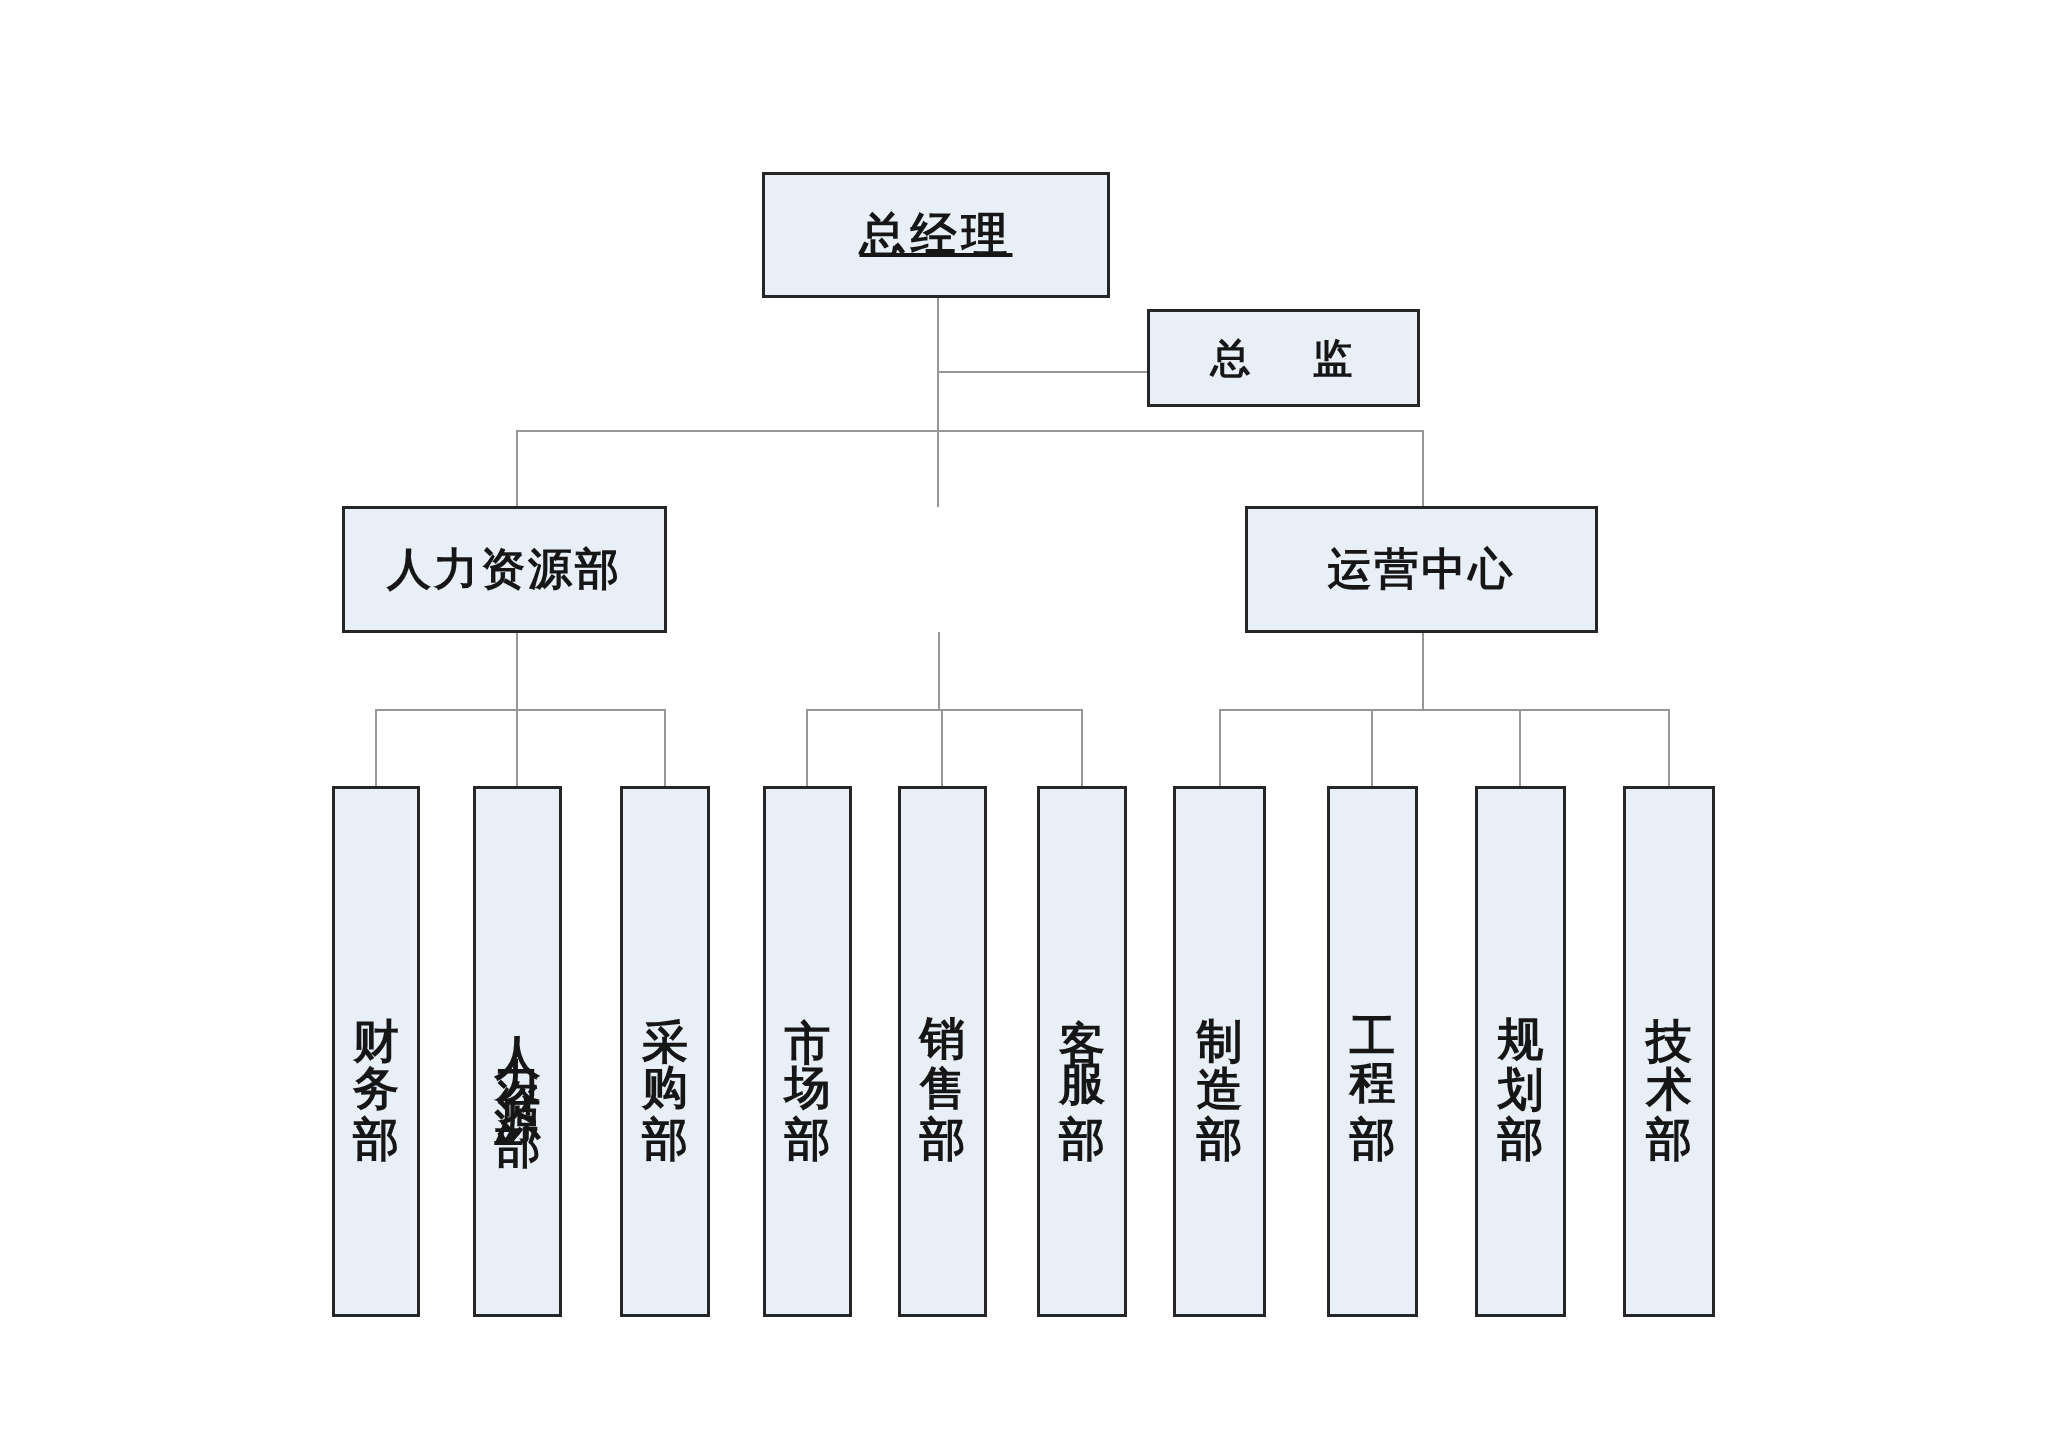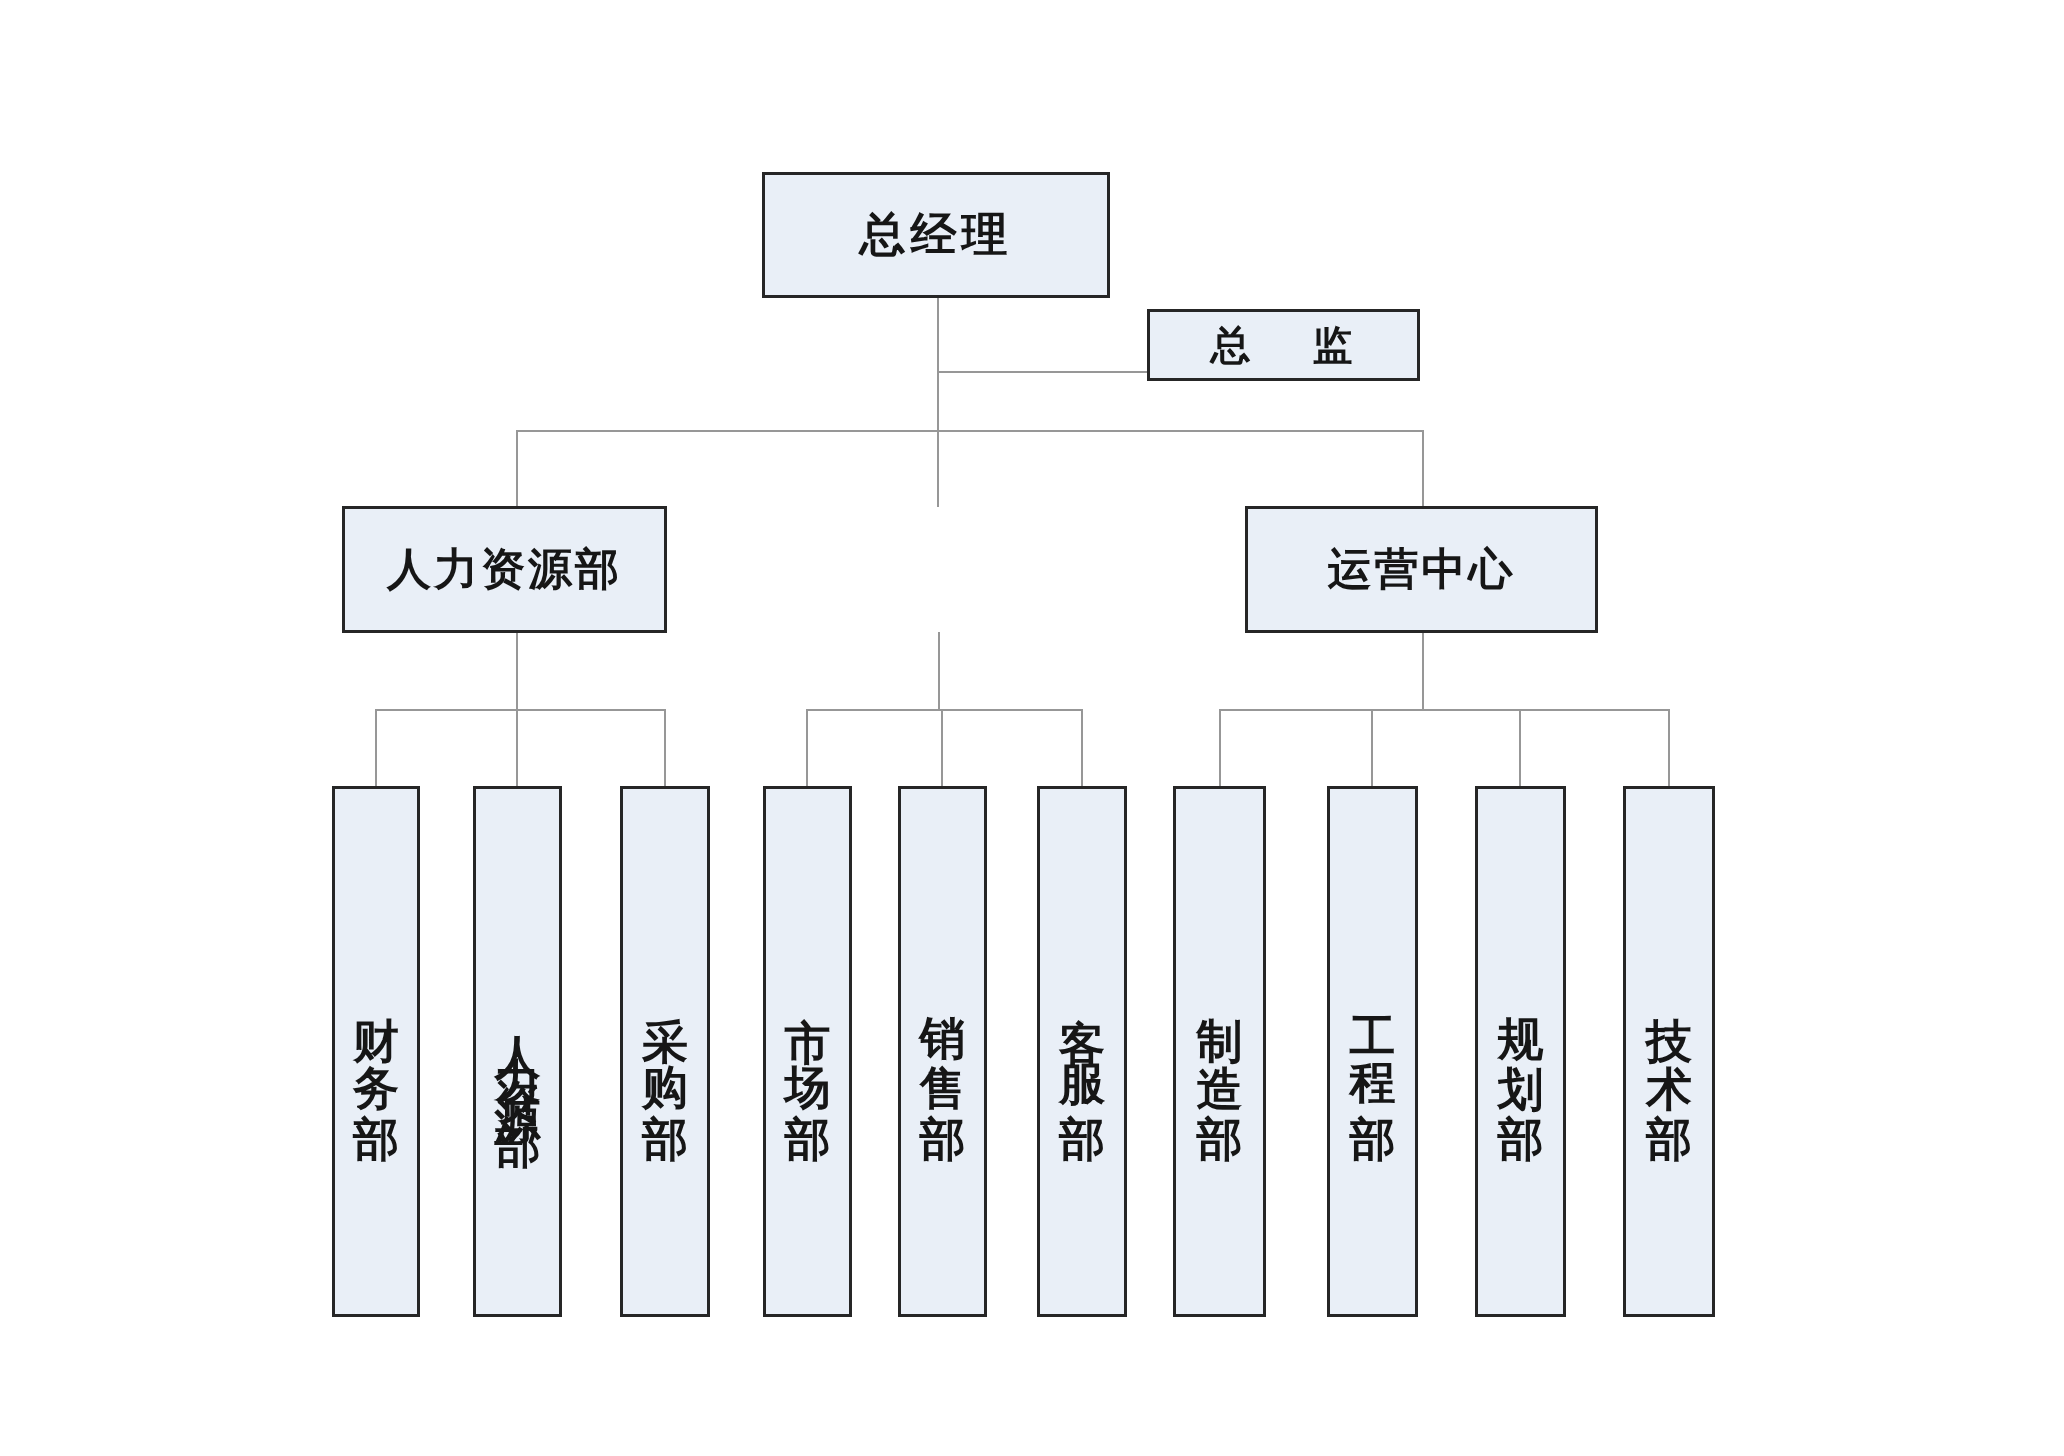--- a/index.html
+++ b/index.html
@@ -32,38 +32,38 @@
     border: 3px solid var(--border, #262626);
     display: flex;
     align-items: center;
     justify-content: center;
   }
   .hlabel {
     color: var(--text, #161616);
     font-weight: 600;
     white-space: nowrap;
   }
-  .root-label   { font-size: 46px; letter-spacing: 5px; }
+  .root-label   { font-size: 46px; letter-spacing: 5px; text-decoration: underline; }
   .staff-label  { font-size: 40px; letter-spacing: 4px; word-spacing: 44px; }
   .center-label { font-size: 44px; letter-spacing: 3px; }
   
   .vlabel {
     color: var(--text, #161616);
     font-weight: 600;
     font-size: 46px;
     line-height: 1;
     writing-mode: vertical-rl;
     text-orientation: upright;
     letter-spacing: 48px; 
   }
   .vlabel.chars5 { letter-spacing: 21px; }
 
   
   .root-box  { left: 762px;  top: 172px; width: 348px; height: 126px; }
-  .staff-box { left: 1147px; top: 309px; width: 273px; height: 72px;  }
+  .staff-box { left: 1147px; top: 309px; width: 273px; height: 98px;  }
   .c1 { left: 342px;  top: 506px; width: 325px; height: 127px; }
   .c2 { left: 763px;  top: 506px; width: 352px; height: 127px; }
   .c3 { left: 1245px; top: 506px; width: 353px; height: 127px; }
   .dept { top: 786px; height: 531px; }
   .d1  { left: 332px;  width: 88px; }
   .d2  { left: 473px;  width: 89px; }
   .d3  { left: 620px;  width: 90px; }
   .d4  { left: 763px;  width: 89px; }
   .d5  { left: 898px;  width: 89px; }
   .d6  { left: 1037px; width: 90px; }

